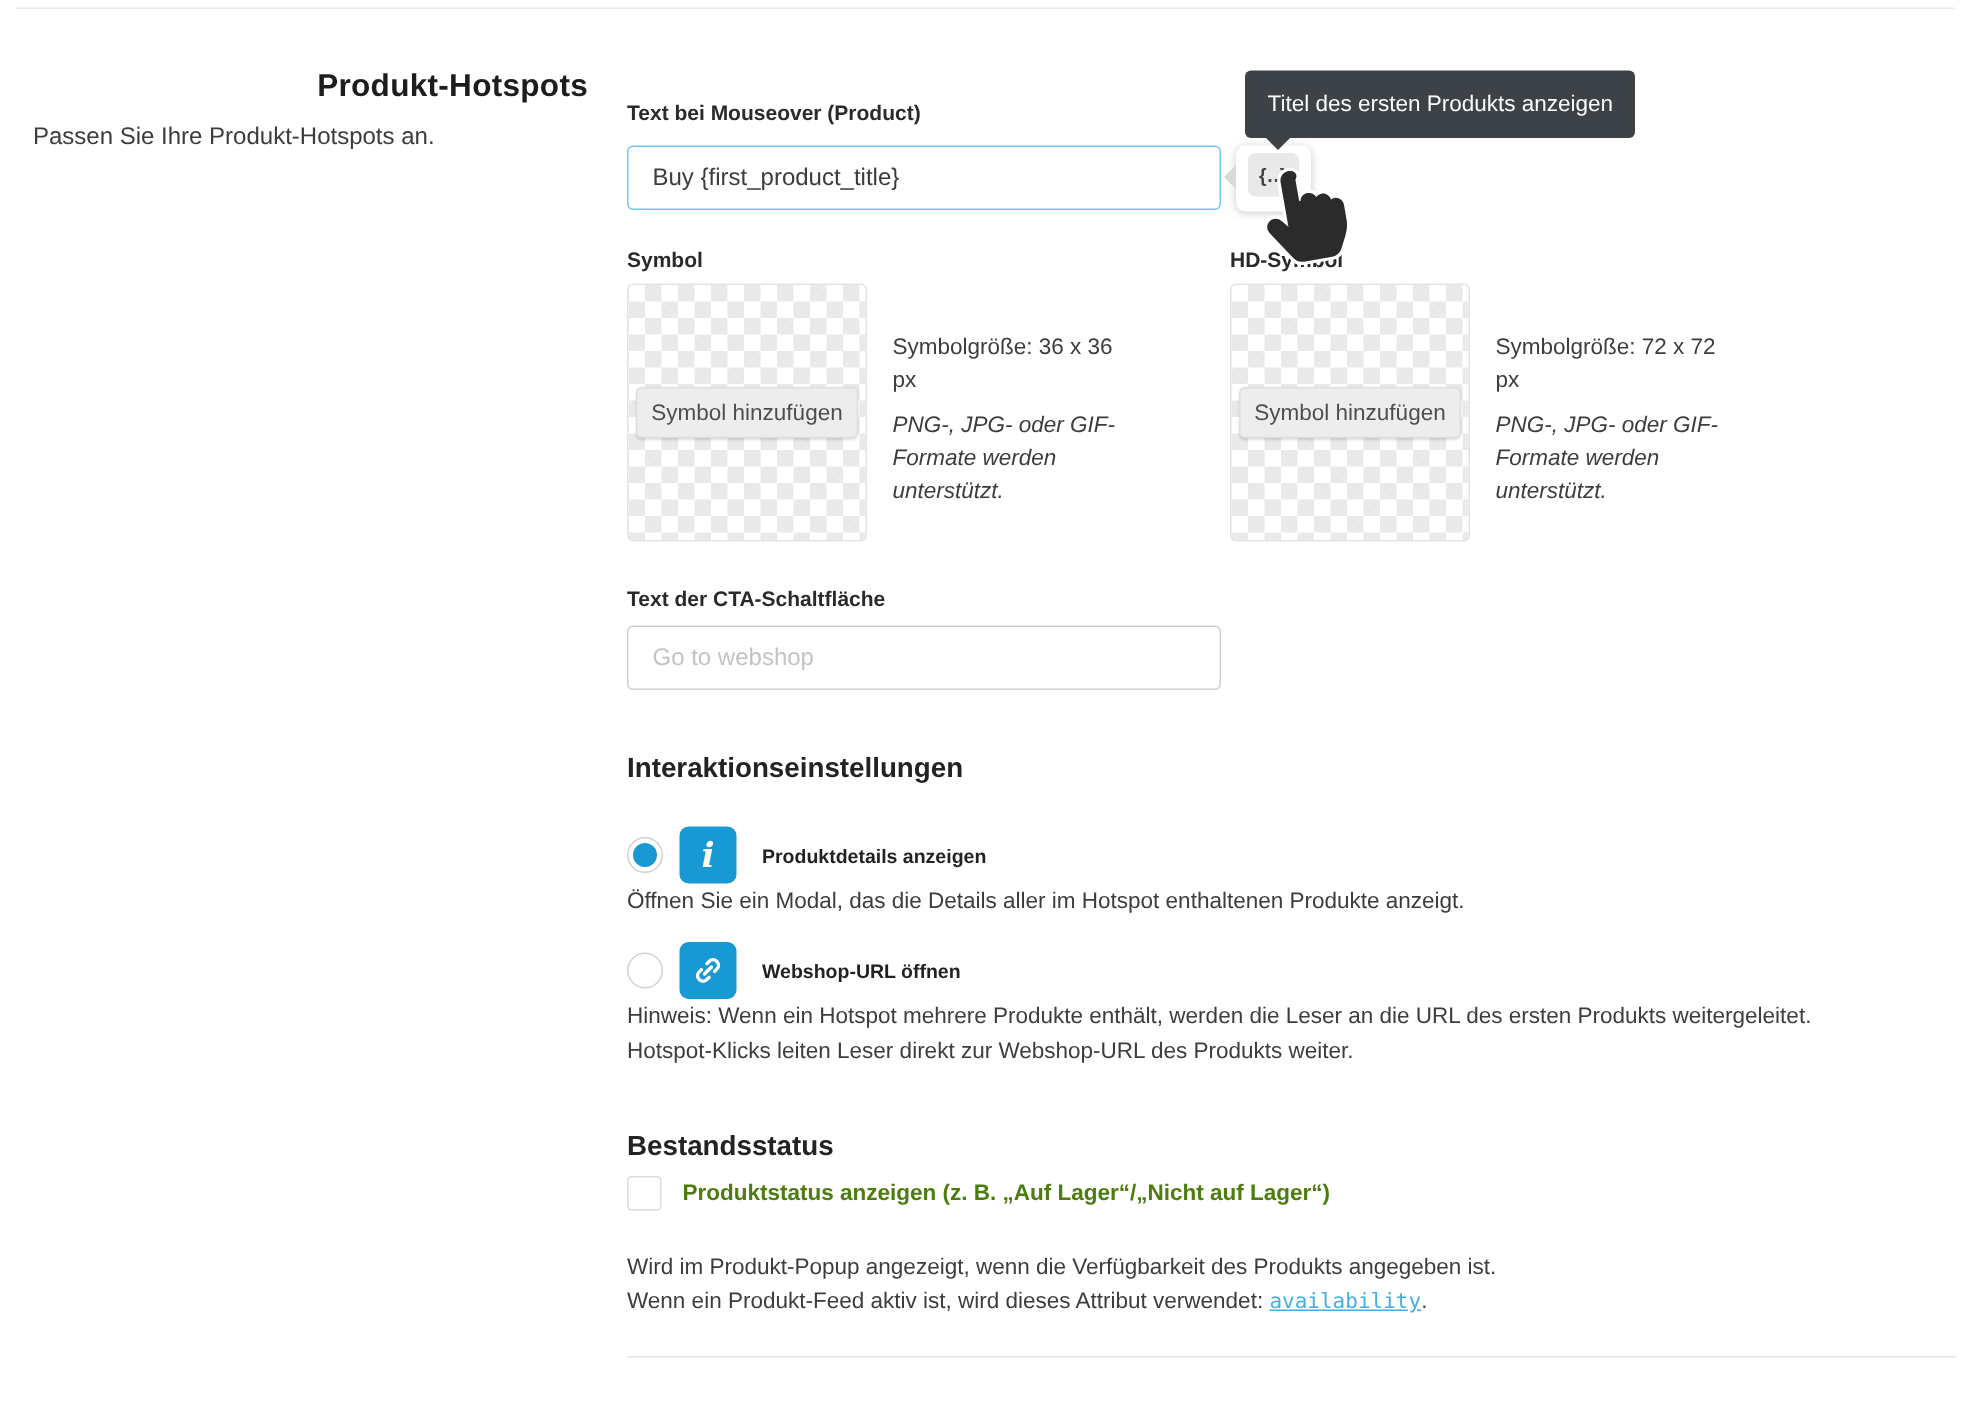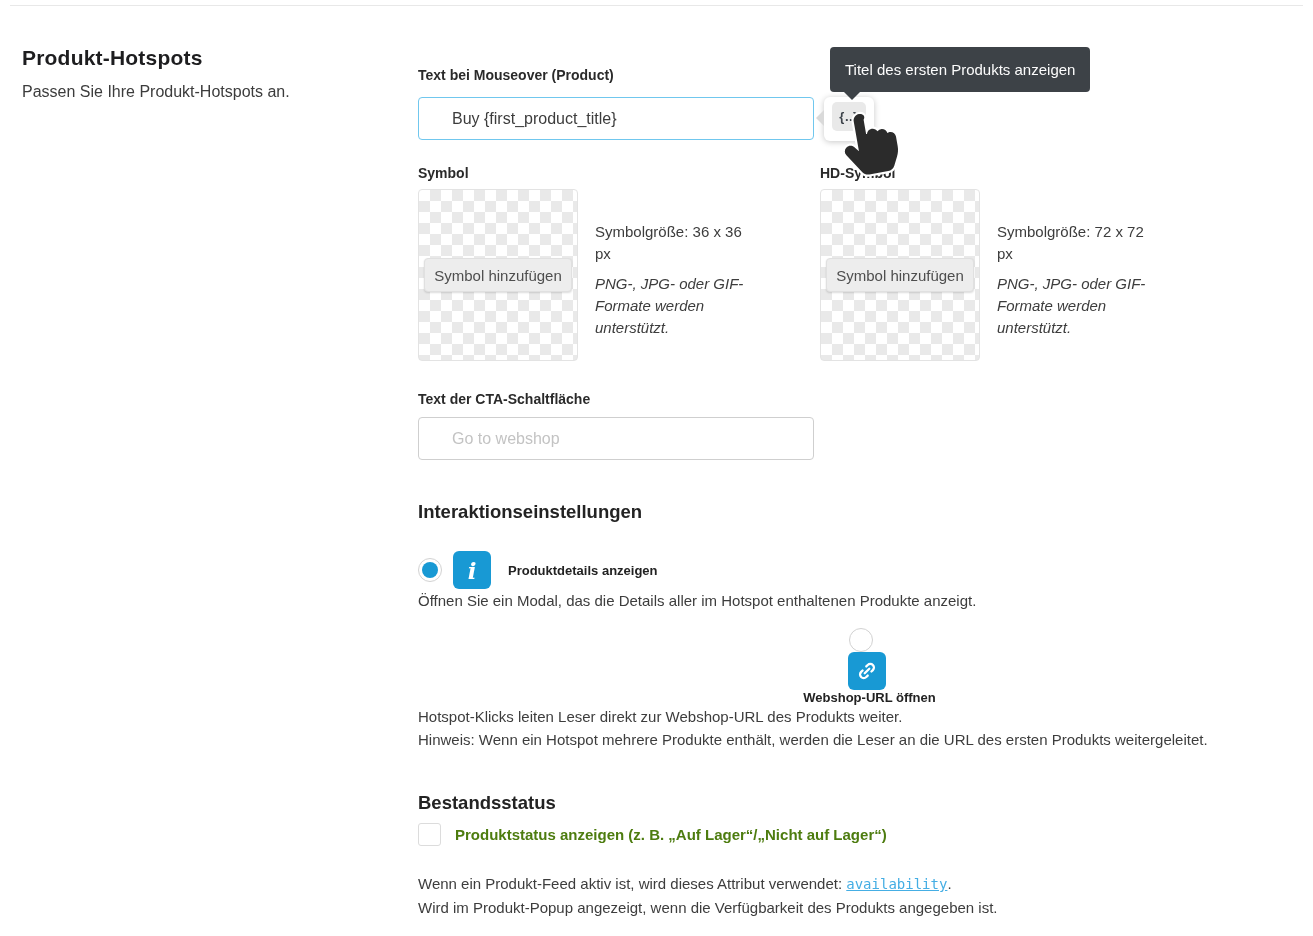--- a/index.html
+++ b/index.html
@@ -7,31 +7,31 @@
   body {
     font-family: "Liberation Sans", "DejaVu Sans", sans-serif;
     color: #3d3d3d;
   }
   .page { position: relative; width: 1313px; height: 936px; background:#fff; overflow: hidden; }
 
   .top-divider { position:absolute; top:5px; left:10px; width:1293px; border-top:1px solid #e8e8e8; }
 
   
   .left-col { position:absolute; left:22px; top:46px; width:370px; }
-  .left-col h1 { font-size:21px; font-weight:800; color:#1d1d1f; letter-spacing:0.2px; margin-bottom:13px; }
+  .left-col h1 { font-size:21px; font-weight:800; color:#1d1d1f; letter-spacing:0.2px; margin-bottom:13px;text-align:right; }
   .left-col p { font-size:16px; color:#3c3c3c; }
 
   
   .form-col { position:absolute; left:418px; top:66px; width:886px; }
 
   .field-label { font-size:14px; line-height:19px; font-weight:700; color:#2a2a2a; }
 
   .text-input {
     display:block; margin-top:12px; width:396px; height:43px;
-    border:1px solid #cfcfcf; border-radius:4px; padding:0 33px;
+    border:1px solid #cfcfcf; border-radius:4px; padding:0 16px;
     font-family:inherit; font-size:16px; color:#3c3c3c; background:#fff; outline:none;
   }
   .text-input.focused { border-color:#70c7ee; }
   .text-input::placeholder { color:#c3c3c3; }
 
   
   .symbols-row { margin-top:24px; display:flex; }
   .symbol-group { width:402px; }
   .symbol-flex { display:flex; margin-top:6px; }
   .upload-box {
@@ -56,21 +56,21 @@
   .upload-info p + p { margin-top:8px;font-style:italic; }
 
   .cta-label { margin-top:29px; }
   .cta-input { margin-top:8px; }
 
   h2.section-heading { margin-top:40px; font-size:18.5px; line-height:24px; font-weight:700; color:#232323; }
 
   
   .option-row { display:flex; align-items:center; cursor:pointer; }
   .option-row.first { margin-top:27px; }
-  .option-row.second { margin-top:16px;flex-direction:column; }
+  .option-row.second { margin-top:16px; }
   .radio {
     width:24px; height:24px; border-radius:50%;
     border:1px solid #d2d2d2; background:#fff; position:relative; flex:0 0 auto;
   }
   .radio.on::after { content:""; position:absolute; left:3px; top:3px; right:3px; bottom:3px; border-radius:50%; background:#1899d4; }
   .opt-icon {
     width:38px; height:38px; margin-left:11px; border-radius:6px; background:#1899d4;
     display:flex; align-items:center; justify-content:center; flex:0 0 auto;
   }
   .info-glyph { font-family:"DejaVu Serif", serif; font-style:italic; font-weight:700; font-size:23px; color:#fff; line-height:1; }
@@ -179,34 +179,34 @@
           <g fill="none" stroke="#fff" stroke-width="2.5" stroke-linecap="round">
             <path d="M9.5 14.5l5-5"></path>
             <path d="M11.2 7l1.6-1.6a3.9 3.9 0 015.6 5.6L16.8 12.6"></path>
             <path d="M12.8 17l-1.6 1.6a3.9 3.9 0 01-5.6-5.6l1.6-1.6"></path>
           </g>
         </svg>
       </span>
       <span class="opt-label">Webshop-URL öffnen</span>
     </div>
     <div class="option-desc">
+      <div>Hinweis: Wenn ein Hotspot mehrere Produkte enthält, werden die Leser an die URL des ersten Produkts weitergeleitet.</div>
       <div>Hotspot-Klicks leiten Leser direkt zur Webshop-URL des Produkts weiter.</div>
-      <div>Hinweis: Wenn ein Hotspot mehrere Produkte enthält, werden die Leser an die URL des ersten Produkts weitergeleitet.</div>
     </div>
 
     <h2 class="section-heading">Bestandsstatus</h2>
 
     <div class="check-row">
       <span class="checkbox"></span>
       <span class="check-label">Produktstatus anzeigen (z. B. „Auf Lager“/„Nicht auf Lager“)</span>
     </div>
 
     <div class="stock-desc">
+      <div>Wird im Produkt-Popup angezeigt, wenn die Verfügbarkeit des Produkts angegeben ist.</div>
       <div><span>Wenn ein Produkt-Feed aktiv ist, wird dieses Attribut verwendet: </span><a class="mono-link">availability</a><span>.</span></div>
-      <div>Wird im Produkt-Popup angezeigt, wenn die Verfügbarkeit des Produkts angegeben ist.</div>
     </div>
 
     <div class="bottom-divider"></div>
   </div>
 
   <div class="tooltip">
     <span>Titel des ersten Produkts anzeigen</span>
   </div>
 
   <div class="popover">

